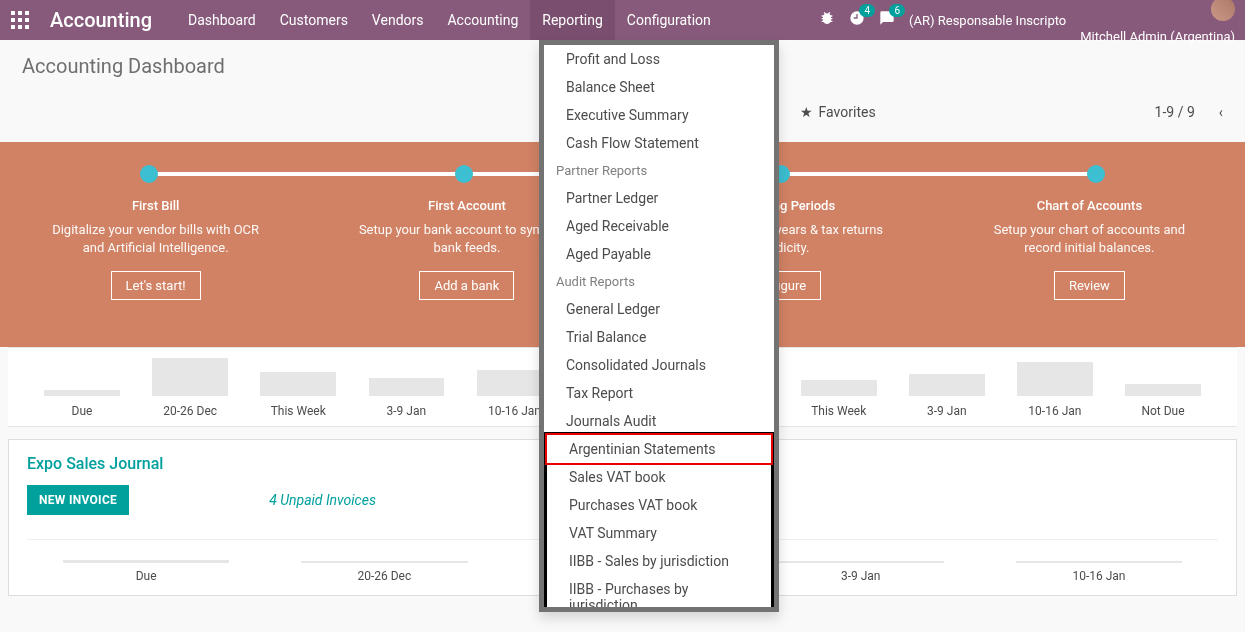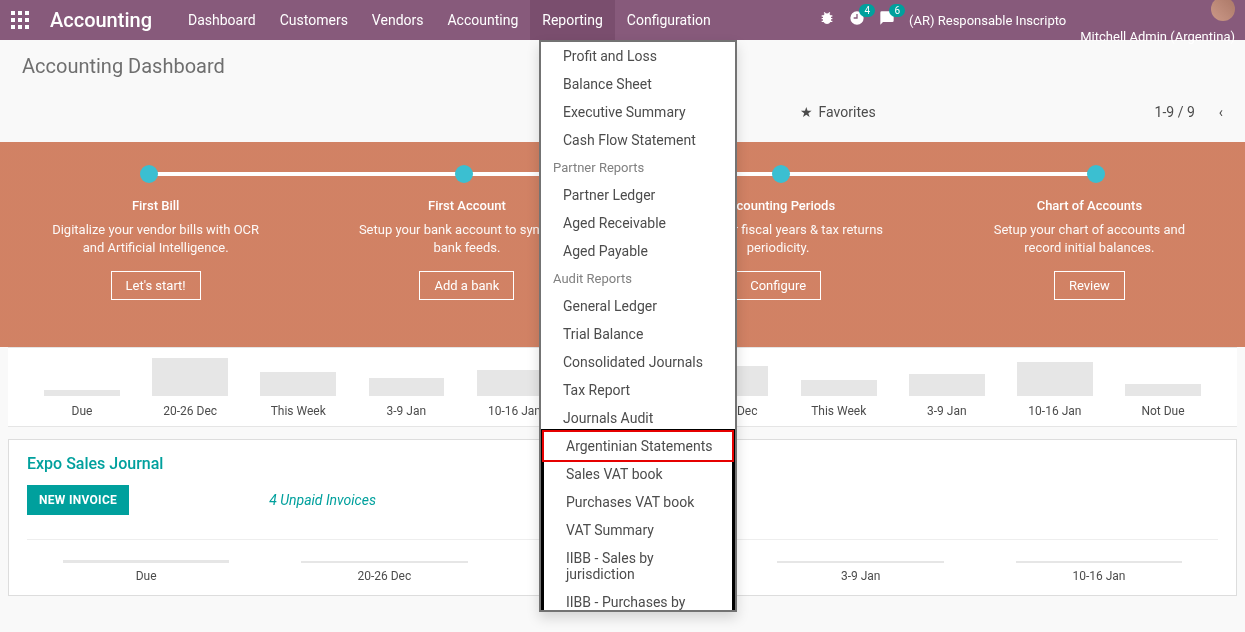--- a/index.html
+++ b/index.html
@@ -16,21 +16,21 @@
 .navbar .spacer { flex: 1; }
 .navbar .right-area { display: flex; align-items: center; gap: 14px; padding-right: 10px; }
 .navbar .icon-btn { position: relative; cursor: pointer; }
 .navbar .icon-btn svg { width: 16px; height: 16px; fill: #fff; }
 .navbar .badge { position: absolute; top: -6px; right: -10px; background: #00A09D; color: #fff; font-size: 10px; border-radius: 8px; padding: 1px 5px; }
 .navbar .company { font-size: 13px; }
 .navbar .user { display: flex; align-items: flex-end; gap: 8px; font-size: 13px; flex-direction: column; }
 .navbar .avatar { width: 24px; height: 24px; border-radius: 50%; background: linear-gradient(45deg,#c98, #a76); display: inline-block; }
 
 
-.dropdown { position: absolute; top: 40px; left: 539px; width: 198px; background: #fff; border: 2px solid #737373; box-shadow: 0 6px 12px rgba(0,0,0,.15); z-index: 100; max-height: 572px; overflow-y: auto; font-size: 14px; color: #4c4c4c; }
+.dropdown { position: absolute; top: 40px; left: 539px; width: 240px; background: #fff; border: 5px solid #737373; box-shadow: 0 6px 12px rgba(0,0,0,.15); z-index: 100; max-height: 572px; overflow-y: auto; font-size: 14px; color: #4c4c4c; }
 .dropdown::-webkit-scrollbar { width: 12px; }
 .dropdown::-webkit-scrollbar-thumb { background: #c0c0c0; }
 .dropdown .dd-header { padding: 6px 12px; color: #808080; font-size: 13px; cursor: default; }
 .dropdown .dd-item { padding: 6px 12px 6px 22px; cursor: pointer; }
 .highlight-red { border: 2px solid #e60000; margin: -2px; }
 .highlight-black { border: 3px solid #000; margin: -3px 0; }
 
 
 .page-title { font-size: 20px; color: #6f6f6f; padding: 14px 22px 8px; }
 

